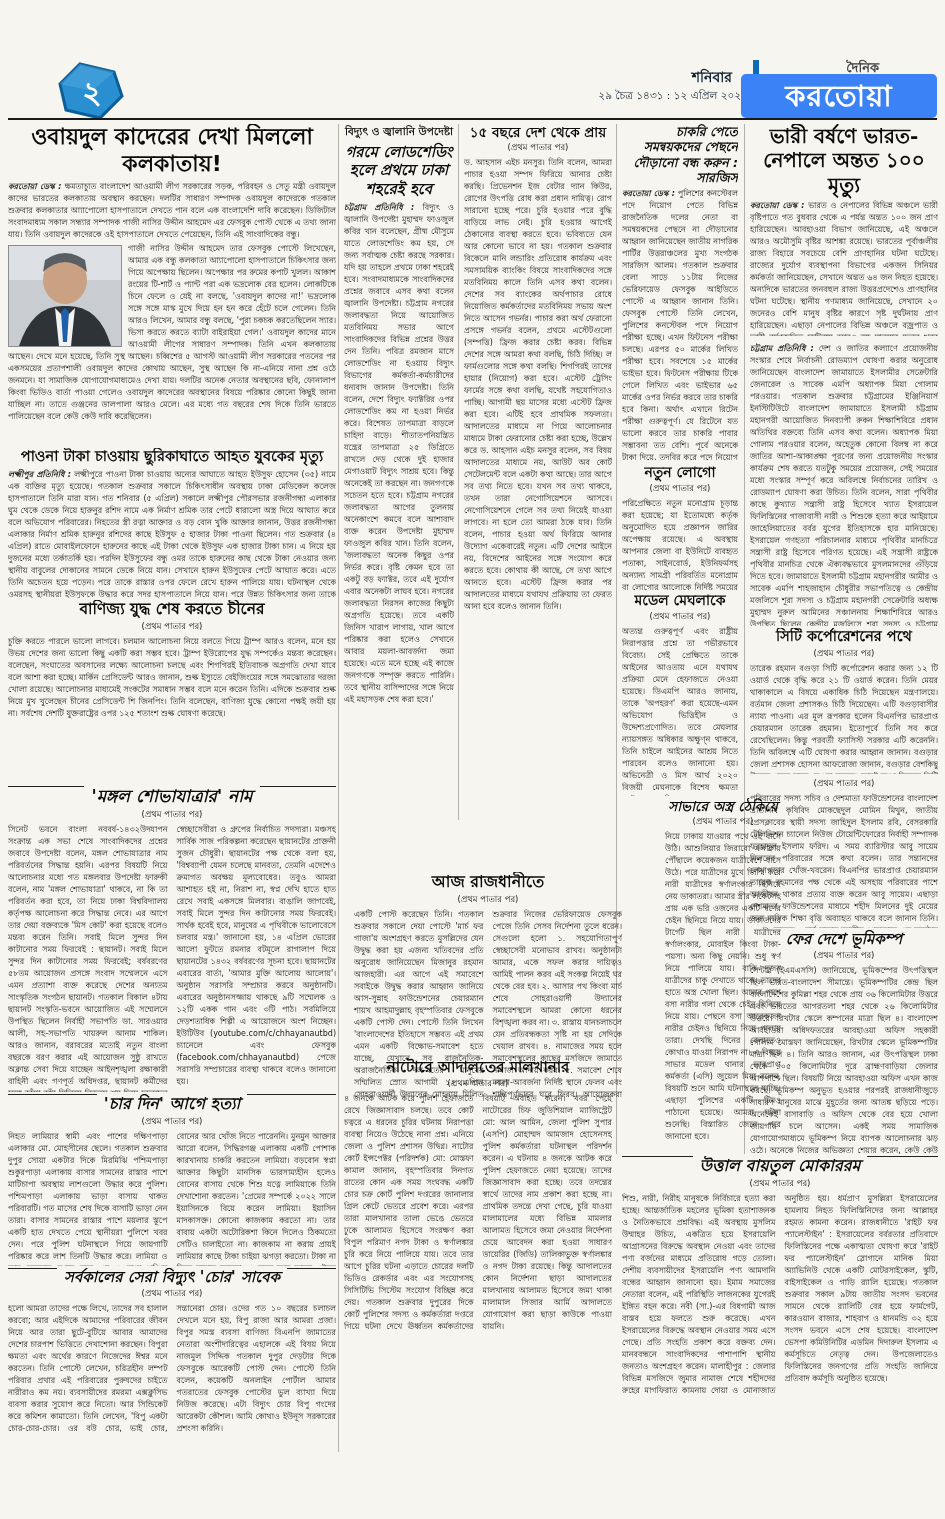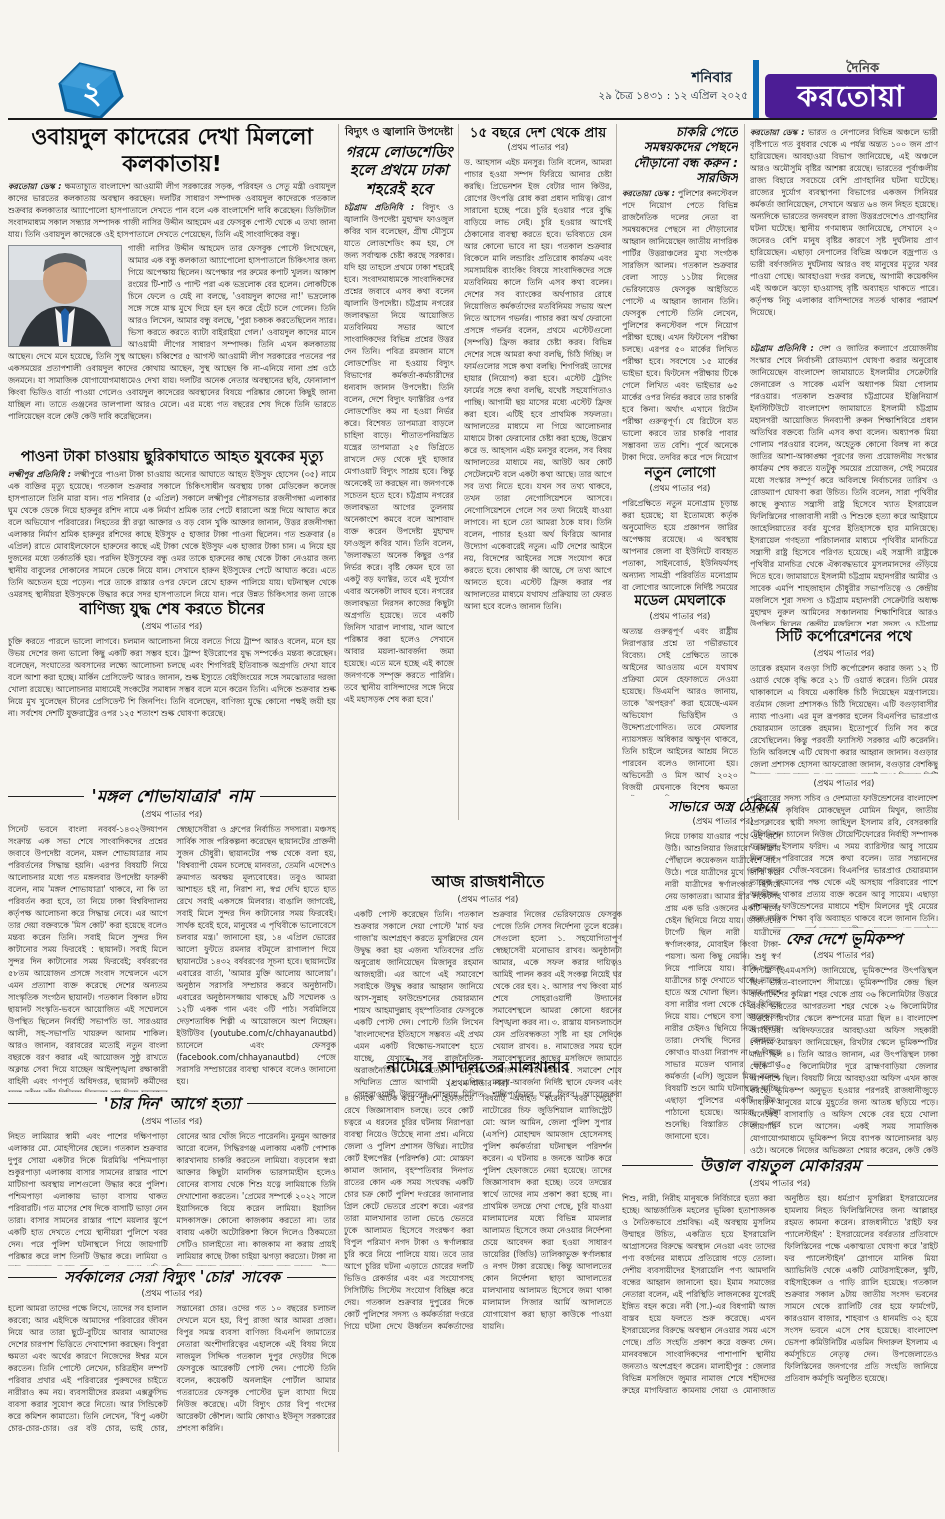--- a/index.html
+++ b/index.html
@@ -6,33 +6,33 @@
   body{width:945px;height:1519px;position:relative;background:#f7f5f0;
        font-family:"DejaVu Sans","Liberation Sans",sans-serif;color:#151310;overflow:hidden;}
   .page{position:absolute;inset:0;}
   
   .hdr-rule{position:absolute;left:8px;top:118px;width:929px;border-top:2px solid #1a1a1a;}
   .pg-logo{position:absolute;left:52px;top:62px;width:80px;height:58px;}
   .day{position:absolute;right:213px;top:66px;font-weight:bold;font-size:14px;color:#123;}
   .dateline{position:absolute;right:197px;top:88px;font-size:10.5px;color:#123;}
   .mast-bar{position:absolute;right:186px;top:60px;width:6px;height:58px;background:#0f6cb4;}
   .mast-top{position:absolute;right:66px;top:58px;font-size:13px;font-weight:bold;color:#404040;}
-  .mast-box{position:absolute;right:8px;top:74px;width:172px;height:44px;background:#4c1d95;
+  .mast-box{position:absolute;right:8px;top:74px;width:196px;height:44px;background:#3b82f6;
             border-radius:5px;display:flex;align-items:center;justify-content:center;}
   .mast-main{color:#fff;font-size:29px;font-weight:bold;letter-spacing:1px;line-height:1;}
   
   .art{position:absolute;overflow:hidden;}
   .hl{font-weight:bold;text-align:center;line-height:1.22;color:#0c0c0c;}
   .hl.it{font-style:italic;}
   .kicker{font-weight:bold;text-align:center;font-size:10.5px;margin-bottom:2px;}
   .note{text-align:center;font-size:8.5px;margin:1px 0 2px;}
   .body{font-size:8px;line-height:12px;text-align:justify;color:#1c1a17;}
   .body .dl{font-weight:bold;font-style:italic;}
   .cols2{column-count:2;column-gap:9px;}
-  .flank{display:flex;align-items:center;gap:7px;}
+  .flank{display:flex;align-items:flex-start;gap:7px;}
   .flank::before,.flank::after{content:"";flex:1;border-top:1.6px solid #222;}
   .flank .t{white-space:nowrap;}
   .photo{float:left;width:112px;height:100px;margin:2px 6px 2px 0;background:#cfd4d8;
          border:1px solid #8a8f94;}
   .vrule{position:absolute;width:0;border-left:1px solid #b5b0a8;}
 </style>
 </head>
 <body>
 
 <div class="page">
@@ -163,20 +163,21 @@
     <div class="body">অত্যন্ত গুরুত্বপূর্ণ এবং রাষ্ট্রীয় নিরাপত্তার প্রশ্নে তা গভীরভাবে বিবেচ্য। সেই প্রেক্ষিতে তাকে আইনের আওতায় এনে যথাযথ প্রক্রিয়া মেনে হেফাজতে নেওয়া হয়েছে। ডিএমপি আরও জানায়, তাকে 'অপহরণ' করা হয়েছে-এমন অভিযোগ ভিত্তিহীন ও উদ্দেশ্যপ্রণোদিত। তবে মেঘলার ন্যায়সঙ্গত অধিকার অক্ষুণ্ন থাকবে, তিনি চাইলে আইনের আশ্রয় নিতে পারবেন বলেও জানানো হয়। অভিনেত্রী ও মিস আর্থ ২০২০ বিজয়ী মেঘনাকে বিশেষ ক্ষমতা আইনে ৩০ দিনের জন্য কারাগারে রাখার আদেশ দেওয়া হয়েছে। গত বৃহস্পতিবার ঢাকা মহানগর গোয়েন্দা (ডিবি) পুলিশের আবেদনের পরিপ্রেক্ষিতে ঢাকার চিফ মেট্রোপলিটন ম্যাজিস্ট্রেট আদালত এই আদেশ দেন।</div>
   </div>
 
   <div class="art" style="left:645px;top:798px;width:116px;height:356px;margin-left:20px;">
     <div class="hl it" style="font-size:13.5px;">সাভারে অস্ত্র ঠেকিয়ে</div>
     <div class="note">(প্রথম পাতার পর)</div>
     <div class="body">নিয়ে ঢাকায় যাওয়ার পথে ওই বাসে উঠি। আশুলিয়ার জিরাবো এলাকায় পৌঁছালে কয়েকজন যাত্রীবেশে বাসে উঠে। পরে যাত্রীদের মুখে জিম্মি করে নারী যাত্রীদের স্বর্ণালংকার ছিনিয়ে নেয় ডাকাতরা। আমার স্ত্রীর লকেটসহ প্রায় এক ভরি ওজনের একটি স্বর্ণের চেইন ছিনিয়ে নিয়ে যায়। ডাকাতদের টার্গেট ছিল নারী যাত্রীদের স্বর্ণালংকার, মোবাইল কিংবা টাকা-পয়সা। অন্য কিছু নেয়নি। শুধু স্বর্ণ নিয়ে পালিয়ে যায়। বাকি দুজন যাত্রীদের চাকু দেখাতে থাকে। তাদের হাতে অস্ত্র খোলা ছিল। আমার পাশে বসা নারীর গলা থেকে চেইন ছিনিয়ে নিয়ে যায়। পেছনে বসা আরেকজন নারীর চেইনও ছিনিয়ে নিয়ে পালায় তারা। দেখছি দিনের বেলাতেও কোথাও যাওয়া নিরাপদ না। এ বিষয়ে সাভার মডেল থানার ভারপ্রাপ্ত কর্মকর্তা (এসি) জুয়েল মিয়া বলেন, বিষয়টি শুনে আমি ঘটনাস্থলে যাচ্ছি। এছাড়া পুলিশের একটি টিমও পাঠানো হয়েছে। আমরা ঘটনা শুনেছি। বিস্তারিত জেনে পরে জানানো হবে।</div>
   </div>
 
   <div class="art" style="left:750px;top:124px;width:188px;height:212px;">
+    <div class="hl" style="font-size:20px;">ভারী বর্ষণে ভারত-নেপালে অন্তত ১০০ মৃত্যু</div>
     <div class="body" style="margin-top:3px;">
       <span class="dl">করতোয়া ডেস্ক :</span>
       <span>ভারত ও নেপালের বিভিন্ন অঞ্চলে ভারী বৃষ্টিপাতে গত বুধবার থেকে এ পর্যন্ত অন্তত ১০০ জন প্রাণ হারিয়েছেন। আবহাওয়া বিভাগ জানিয়েছে, এই অঞ্চলে আরও অমৌসুমি বৃষ্টির আশঙ্কা রয়েছে। ভারতের পূর্বাঞ্চলীয় রাজ্য বিহারে সবচেয়ে বেশি প্রাণহানির ঘটনা ঘটেছে। রাজ্যের দুর্যোগ ব্যবস্থাপনা বিভাগের একজন সিনিয়র কর্মকর্তা জানিয়েছেন, সেখানে অন্তত ৬৪ জন নিহত হয়েছে। অন্যদিকে ভারতের জনবহুল রাজ্য উত্তরপ্রদেশেও প্রাণহানির ঘটনা ঘটেছে। স্থানীয় গণমাধ্যম জানিয়েছে, সেখানে ২০ জনেরও বেশি মানুষ বৃষ্টির কারণে সৃষ্ট দুর্ঘটনায় প্রাণ হারিয়েছেন। এছাড়া নেপালের বিভিন্ন অঞ্চলে বজ্রপাত ও ভারী বর্ষণজনিত দুর্ঘটনায় আরও বহু মানুষের মৃত্যুর খবর পাওয়া গেছে। আবহাওয়া দপ্তর বলছে, আগামী কয়েকদিন এই অঞ্চলে ঝড়ো হাওয়াসহ বৃষ্টি অব্যাহত থাকতে পারে। কর্তৃপক্ষ নিচু এলাকার বাসিন্দাদের সতর্ক থাকার পরামর্শ দিয়েছে।</span>
     </div>
   </div>
 
   <div class="art" style="left:750px;top:340px;width:188px;height:286px;">
     <div class="body" style="margin-top:3px;">
       <span class="dl">চট্টগ্রাম প্রতিনিধি :</span>
       <span>দেশ ও জাতির কল্যাণে প্রয়োজনীয় সংস্কার শেষে নির্বাচনী রোডম্যাপ ঘোষণা করার অনুরোধ জানিয়েছেন বাংলাদেশ জামায়াতে ইসলামীর সেক্রেটারি জেনারেল ও সাবেক এমপি অধ্যাপক মিয়া গোলাম পরওয়ার। গতকাল শুক্রবার চট্টগ্রামের ইঞ্জিনিয়ার্স ইনস্টিটিউটে বাংলাদেশ জামায়াতে ইসলামী চট্টগ্রাম মহানগরী আয়োজিত দিনব্যাপী রুকন শিক্ষাশিবিরে প্রধান অতিথির বক্তব্যে তিনি এসব কথা বলেন। অধ্যাপক মিয়া গোলাম পরওয়ার বলেন, অহেতুক কোনো বিলম্ব না করে জাতির আশা-আকাঙ্ক্ষা পূরণের জন্য প্রয়োজনীয় সংস্কার কার্যক্রম শেষ করতে যতটুকু সময়ের প্রয়োজন, সেই সময়ের মধ্যে সংস্কার সম্পূর্ণ করে অবিলম্বে নির্বাচনের তারিখ ও রোডম্যাপ ঘোষণা করা উচিত। তিনি বলেন, সারা পৃথিবীর কাছে কুখ্যাত সন্ত্রাসী রাষ্ট্র হিসেবে খ্যাত ইসরায়েল ফিলিস্তিনের গাজাবাসী নারী ও শিশুকে হত্যা করে আইয়ামে জাহেলিয়াতের বর্বর যুগের ইতিহাসকে হার মানিয়েছে। ইসরায়েল গণহত্যা পরিচালনার মাধ্যমে পৃথিবীর মানচিত্রে সন্ত্রাসী রাষ্ট্র হিসেবে পরিণত হয়েছে। এই সন্ত্রাসী রাষ্ট্রকে পৃথিবীর মানচিত্র থেকে ঐক্যবদ্ধভাবে মুসলমানদের গুঁড়িয়ে দিতে হবে। জামায়াতে ইসলামী চট্টগ্রাম মহানগরীর আমীর ও সাবেক এমপি শাহজাহান চৌধুরীর সভাপতিত্বে ও কেন্দ্রীয় মজলিসে শূরা সদস্য ও চট্টগ্রাম মহানগরী সেক্রেটারি অধ্যক্ষ মুহাম্মদ নুরুল আমিনের সঞ্চালনায় শিক্ষাশিবিরে আরও উপস্থিত ছিলেন কেন্দ্রীয় মজলিসে শূরা সদস্য ও চট্টগ্রাম মহানগরী নায়েবে আমীর ড. আ জ ম ওবায়েদুল্লাহ ও মুহাম্মদ নজরুল ইসলাম প্রমুখ।</span>

